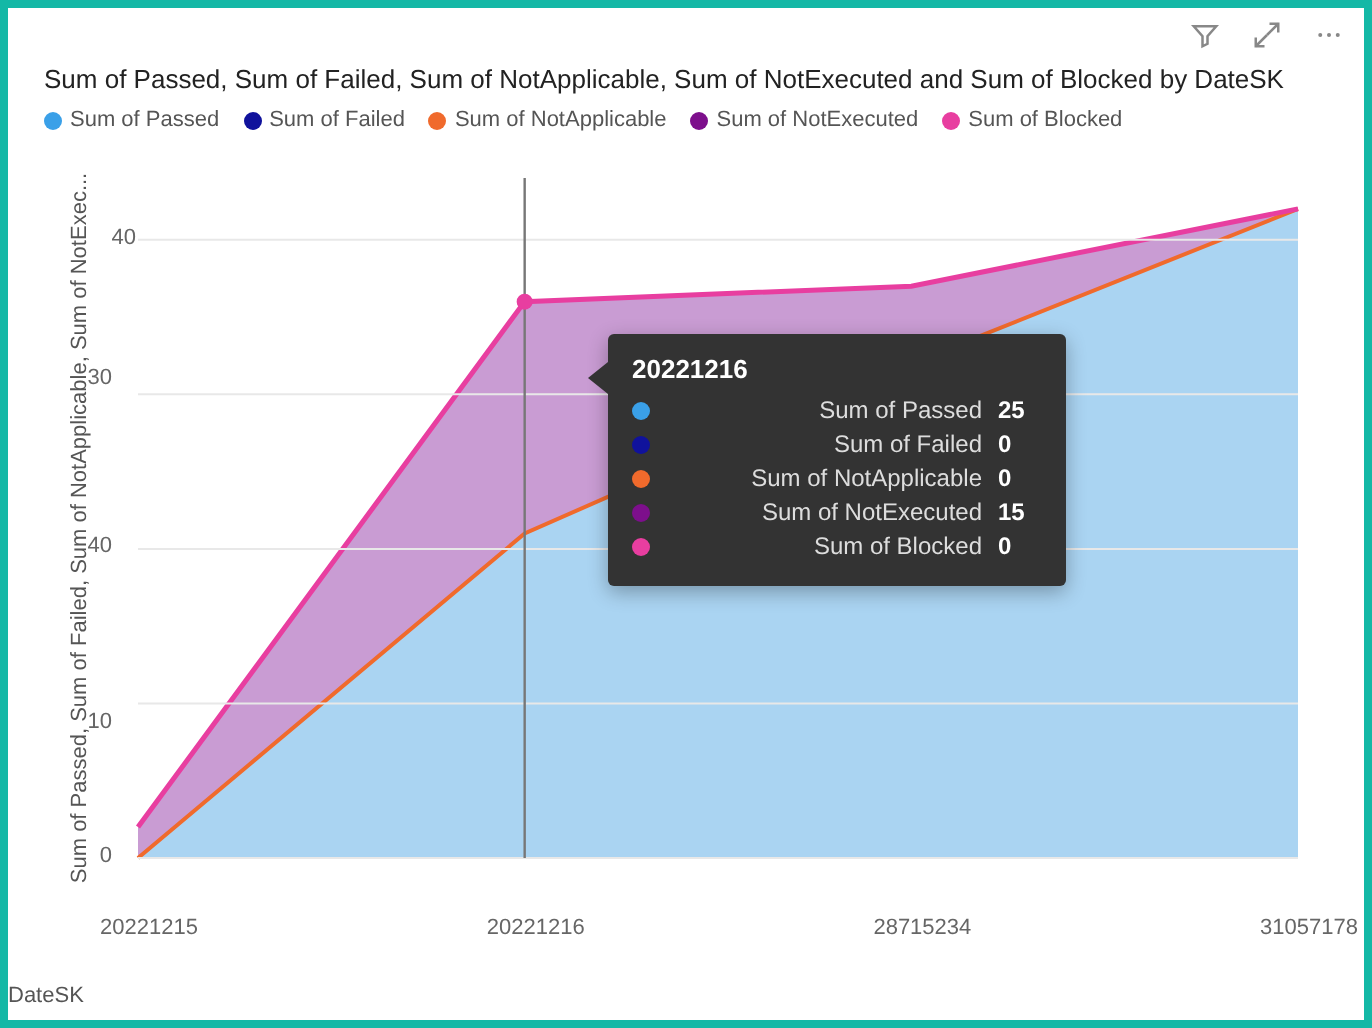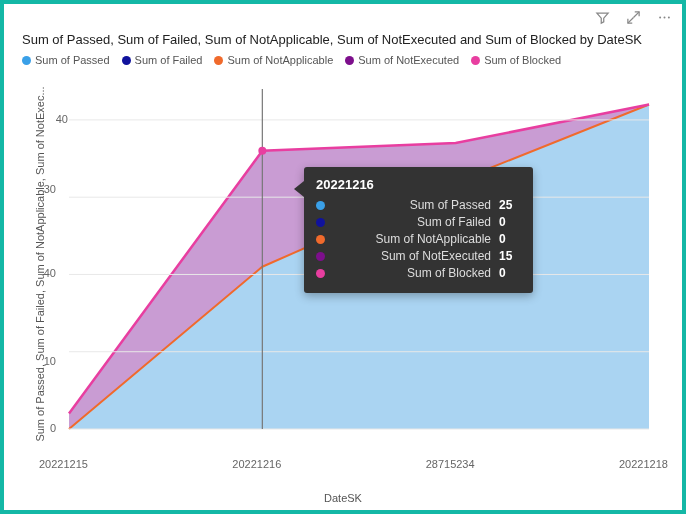--- a/index.html
+++ b/index.html
@@ -70,38 +70,37 @@
     color: #555;
     white-space: nowrap;
     text-align: center;
     overflow: hidden;
     text-overflow: ellipsis;
   }
   .xlabel {
     position: absolute;
     left: 0; right: 0;
     bottom: 6px;
-    text-align: center;
     font-size: 11px;
     color: #555;
   }
   .tick-y {
     position: absolute;
     left: 34px;
     width: 18px;
     text-align: right;
     font-size: 11px;
     color: #666;
   }
   .tick-x {
     position: absolute;
     bottom: 40px;
     width: 60px;
     margin-left: -30px;
-    text-align: left;
+    text-align: right;
     font-size: 11px;
     color: #666;
   }
   .tooltip {
     position: absolute;
     background: #333;
     color: #fff;
     border-radius: 3px;
     padding: 10px 12px;
     font-size: 12px;
@@ -236,14 +235,14 @@
   </div>
 
 <div class="tick-y" style="top: 418px;">0</div>
     <div class="tick-y" style="top: 351px;">10</div>
     <div class="tick-y" style="top: 263.455px;">40</div>
     <div class="tick-y" style="top: 179px;">30</div>
     <div class="tick-y" style="top: 108.909px; margin-left: 12px;">40</div>
     <div class="tick-x" style="left: 65px;">20221215</div>
     <div class="tick-x" style="left: 258.333px;">20221216</div>
     <div class="tick-x" style="left: 451.667px;">28715234</div>
-    <div class="tick-x" style="left: 645px;">20221218</div>
+    <div class="tick-x" style="left: 645px;">31057178</div>
   </div>
 
 </body></html>

